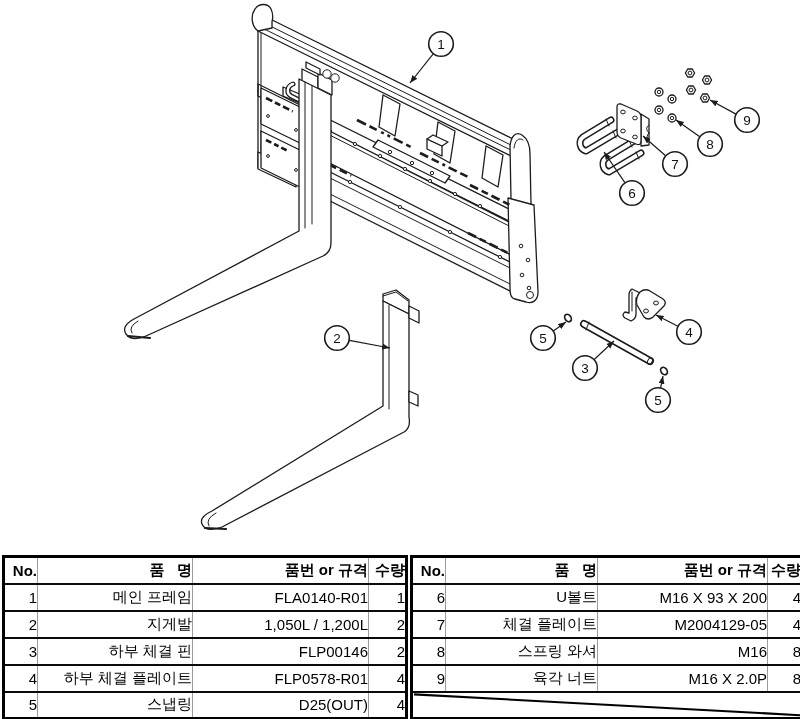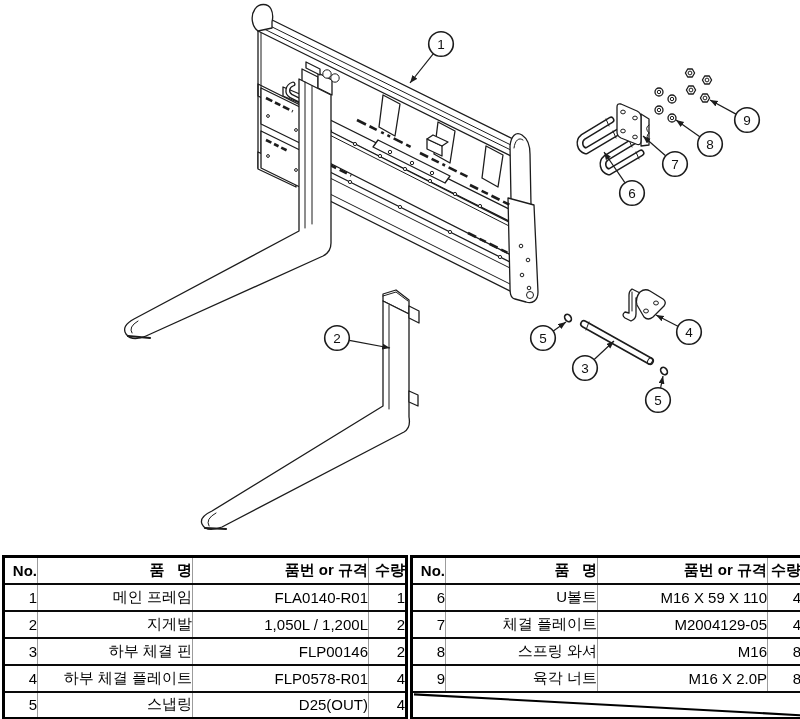--- a/index.html
+++ b/index.html
@@ -319,21 +319,21 @@
       <tbody>
           <tr>
         <th>No.</th>
         <th>품   명</th>
         <th>품번 or 규격</th>
         <th>수량</th>
       </tr>
       <tr>
         <td>6</td>
         <td>U볼트</td>
-        <td>M16 X 59 X 110</td>
+        <td>M16 X 93 X 200</td>
         <td>4</td>
       </tr>
       <tr>
         <td>7</td>
         <td>체결 플레이트</td>
         <td>M2004129-05</td>
         <td>4</td>
       </tr>
       <tr>
         <td>8</td>

